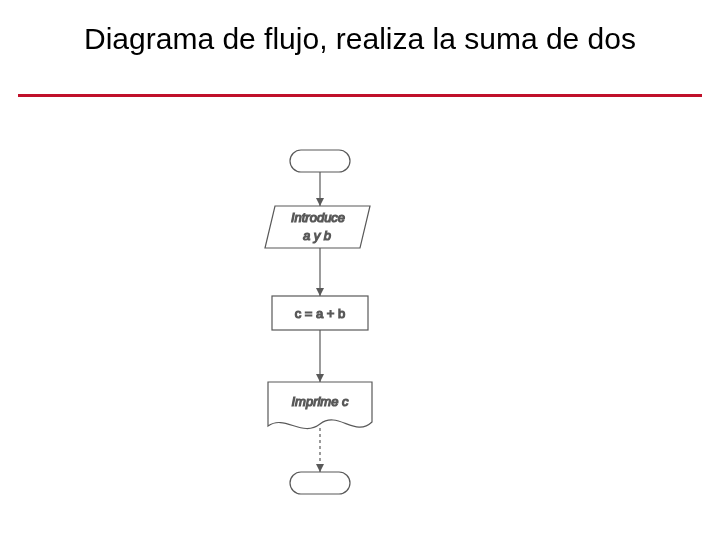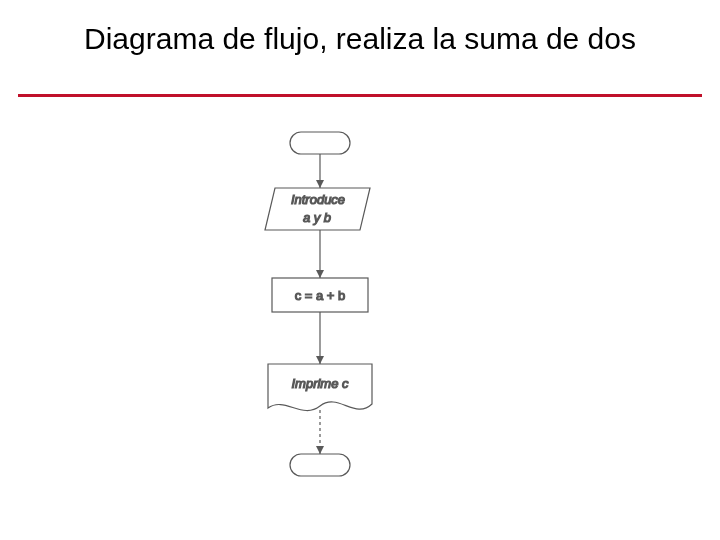--- a/index.html
+++ b/index.html
@@ -35,21 +35,21 @@
     left: 18px;
     width: 684px;
     height: 0;
     border-bottom: 3px solid #c0102a;
   }
   .diagram {
     position: absolute;
     
     left: 50%;
     transform: translateX(-40%);
-    top: 130px;
+    top: 148px;
     width: 200px;
   }
   svg {
     display: block;
   }
   .node-text {
     font-family: Arial, Helvetica, sans-serif;
     font-size: 13px;
     fill: #333;
   }

